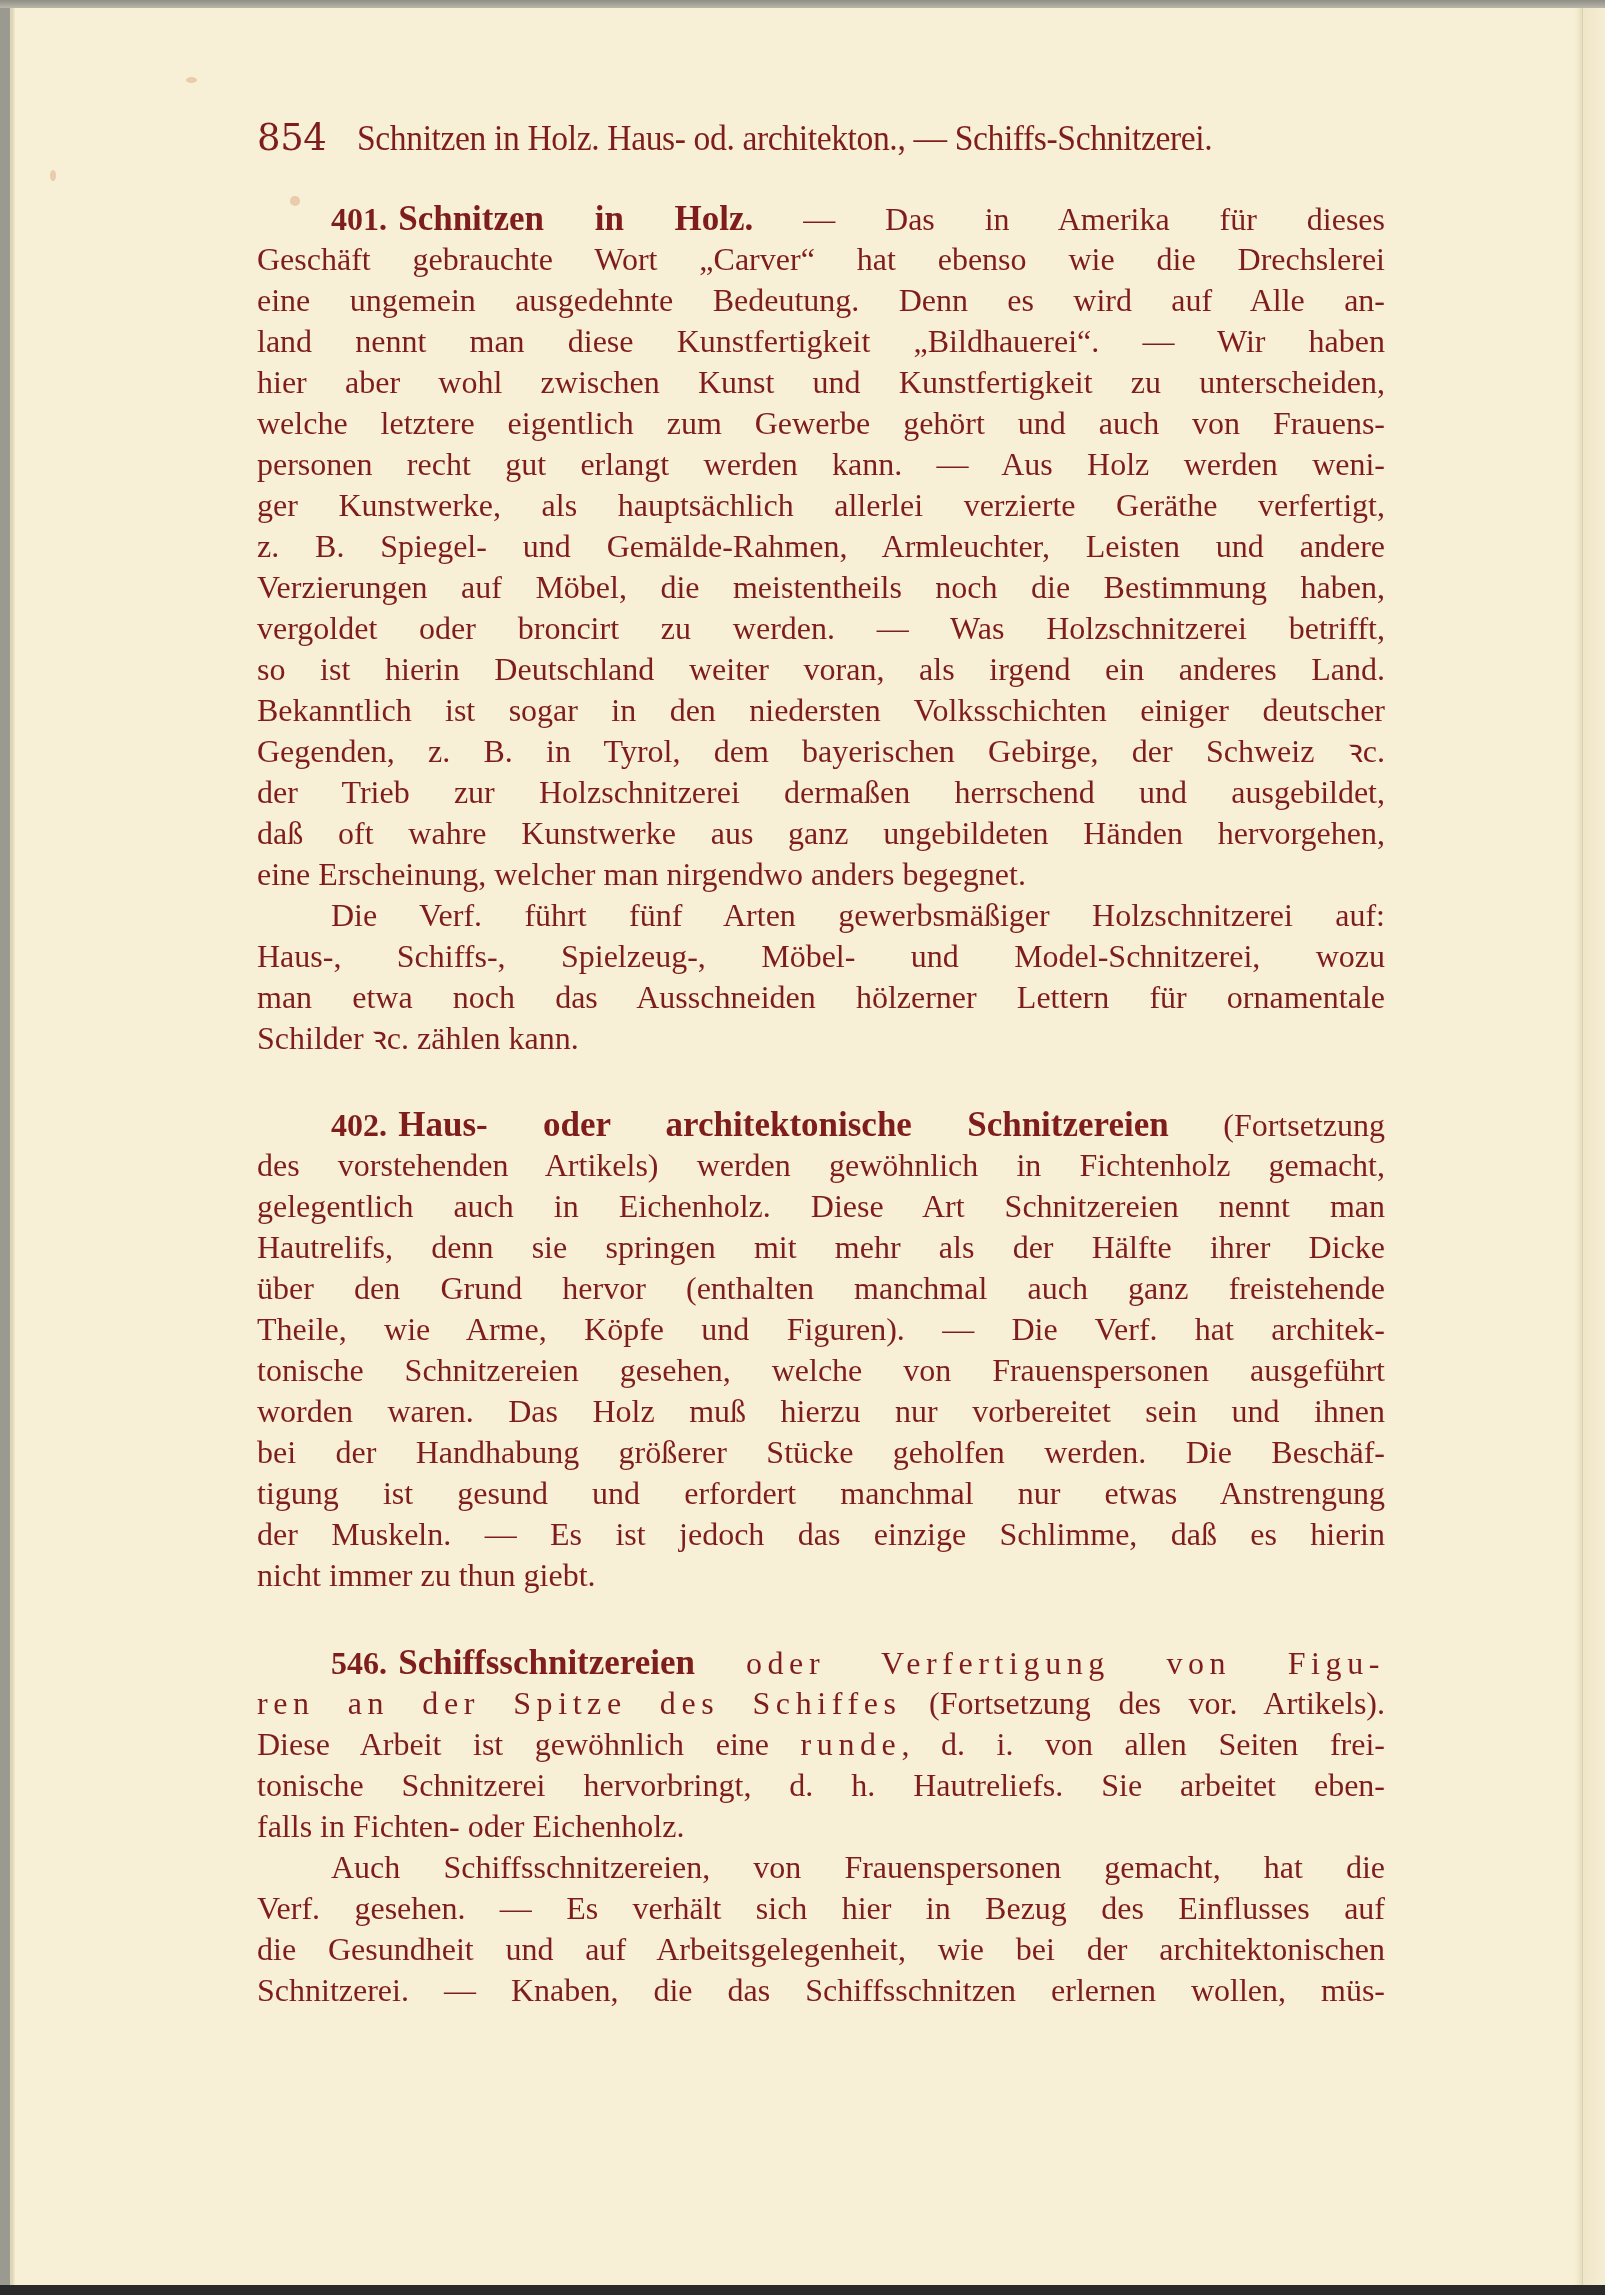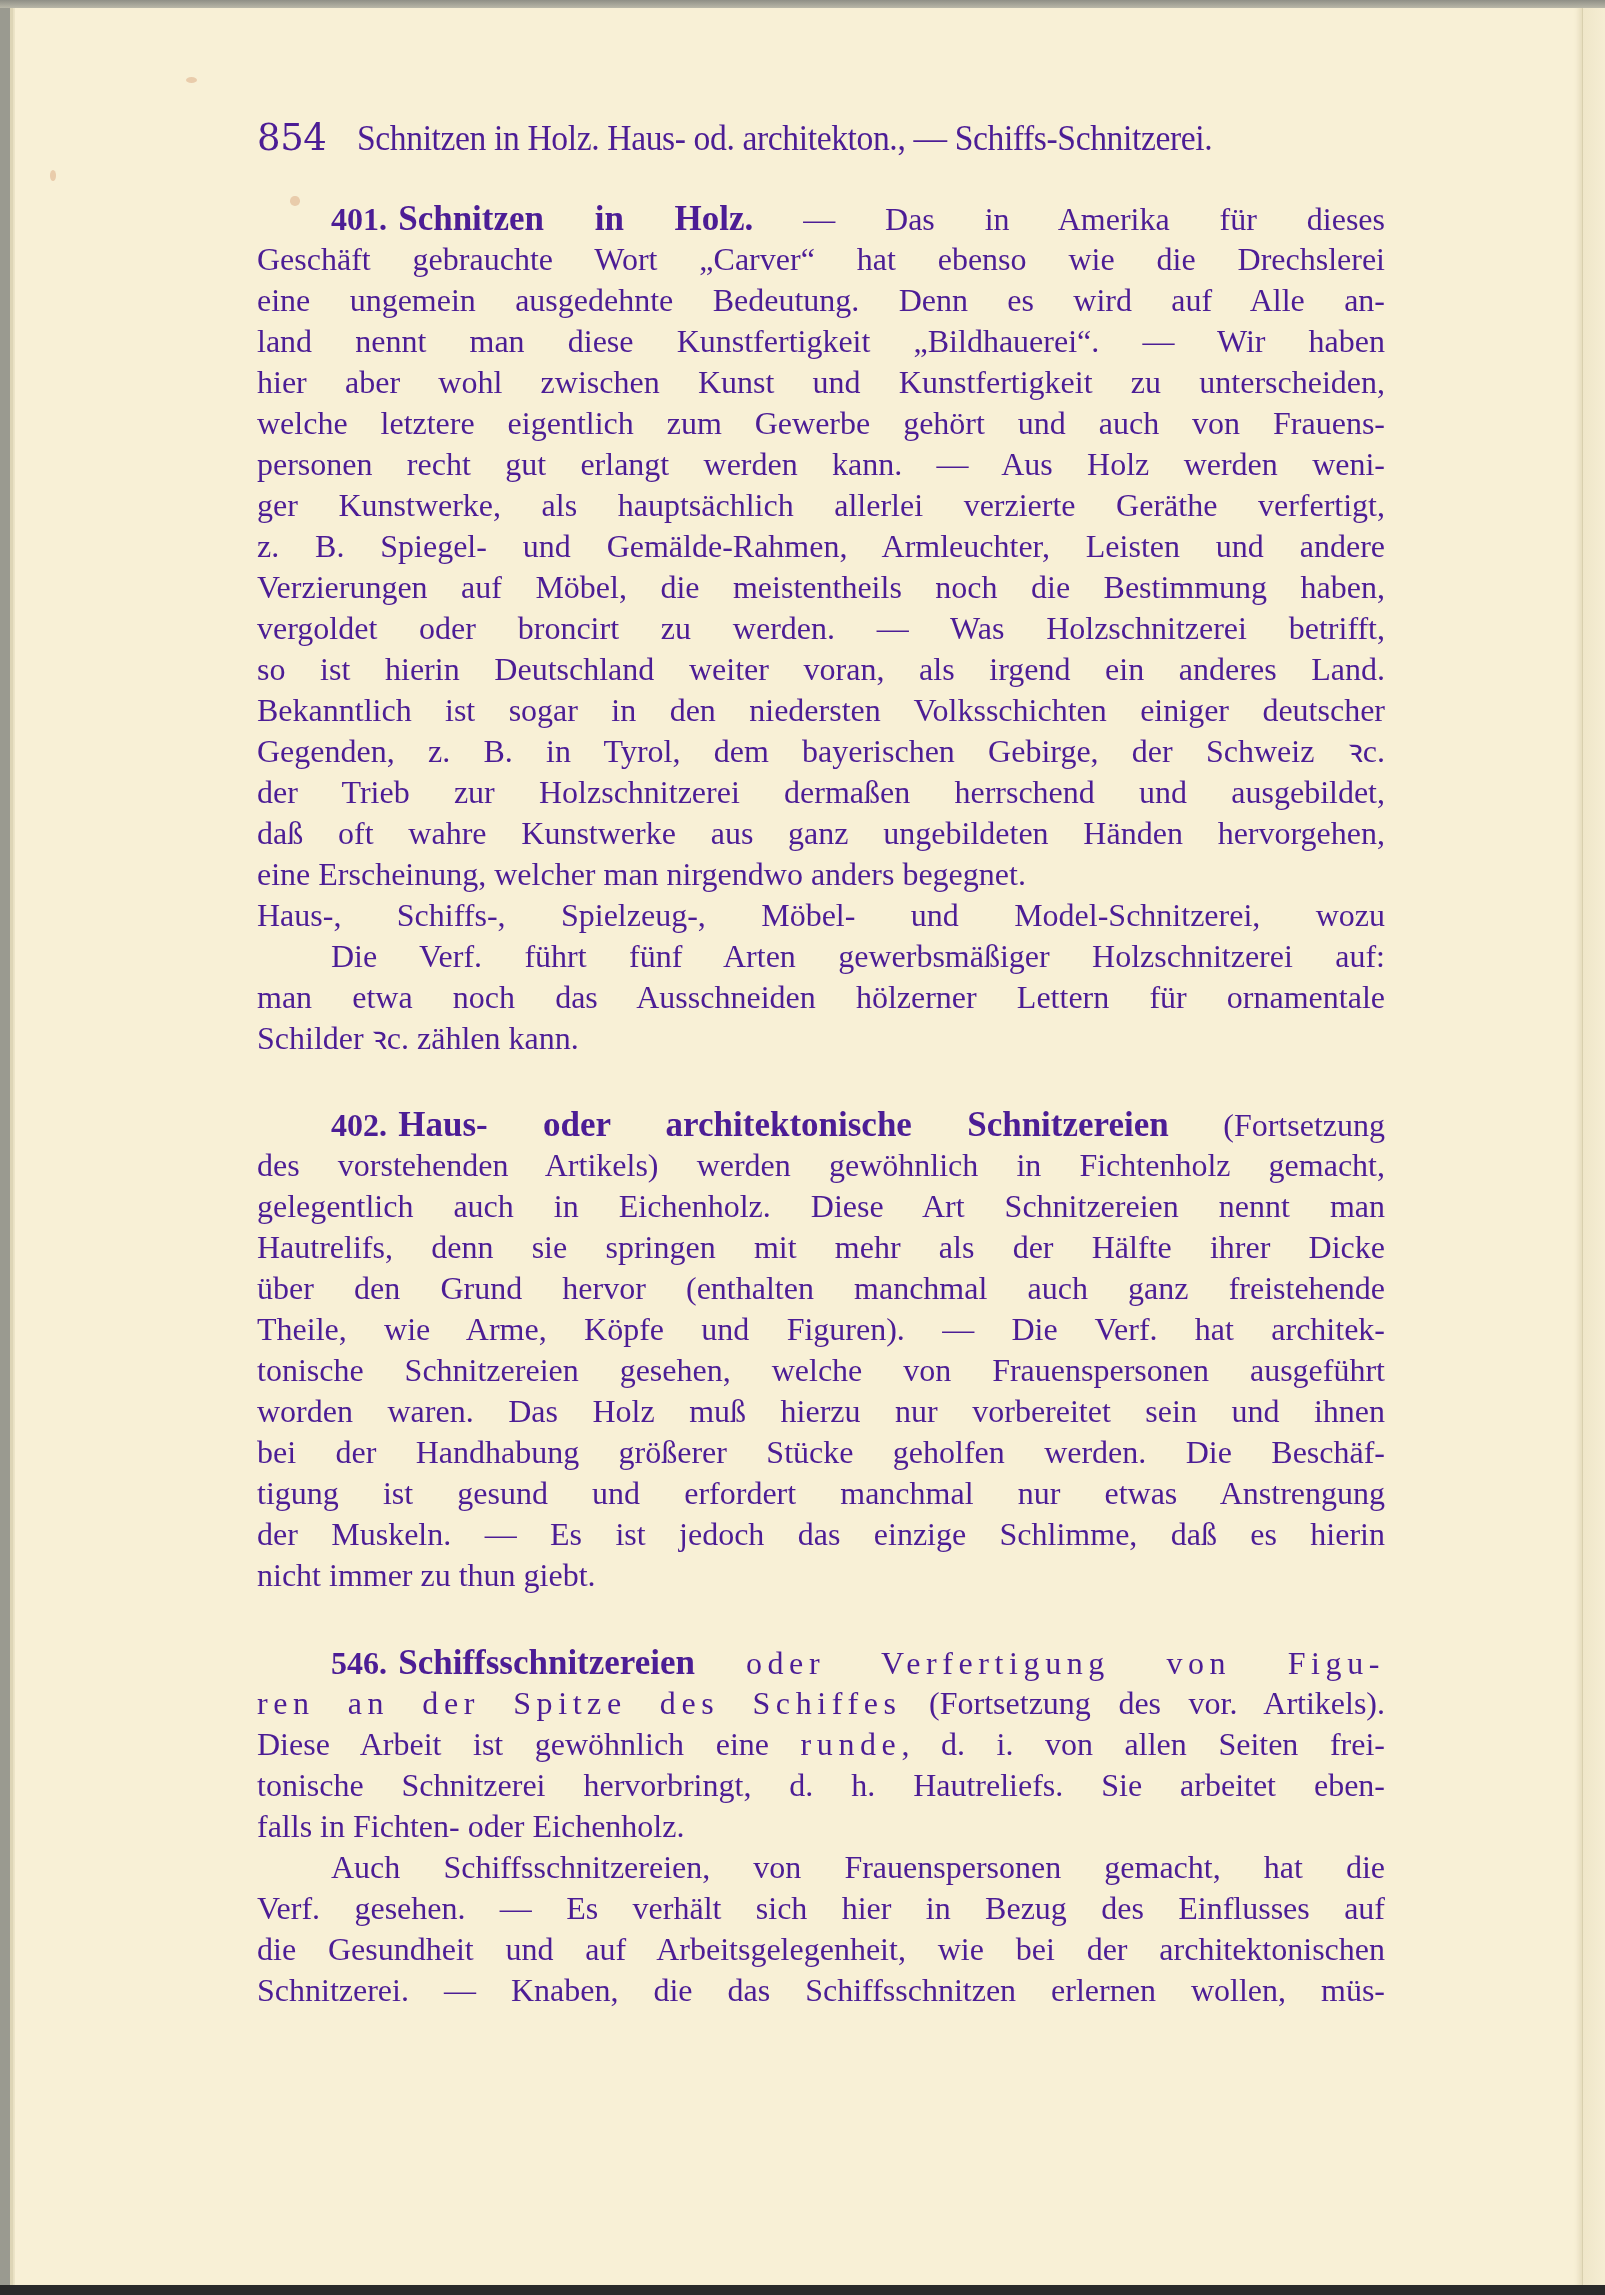--- a/index.html
+++ b/index.html
@@ -44,21 +44,21 @@
       position: absolute;
       left: 0; top: 2285px;
       width: 1606px; height: 10.4px;
       background: #2a2a2a;
     }
     .text-block {
       position: absolute;
       left: 257px;
       top: 112px;
       width: 1128px;
-      color: #4c1d95;
+      color: #7f1d1d;
     }
     .running-head {
       display: flex;
       align-items: baseline;
       font-size: 35px;
       line-height: 51px;
       height: 51px;
       white-space: nowrap;
       letter-spacing: -0.4px;
     }
@@ -145,22 +145,22 @@
     <span class="line">ger Kunstwerke, als hauptsächlich allerlei verzierte Geräthe verfertigt,</span>
     <span class="line">z. B. Spiegel- und Gemälde-Rahmen, Armleuchter, Leisten und andere</span>
     <span class="line">Verzierungen auf Möbel, die meistentheils noch die Bestimmung haben,</span>
     <span class="line">vergoldet oder broncirt zu werden. — Was Holzschnitzerei betrifft,</span>
     <span class="line">so ist hierin Deutschland weiter voran, als irgend ein anderes Land.</span>
     <span class="line">Bekanntlich ist sogar in den niedersten Volksschichten einiger deutscher</span>
     <span class="line">Gegenden, z. B. in Tyrol, dem bayerischen Gebirge, der Schweiz ꝛc.</span>
     <span class="line">der Trieb zur Holzschnitzerei dermaßen herrschend und ausgebildet,</span>
     <span class="line">daß oft wahre Kunstwerke aus ganz ungebildeten Händen hervorgehen,</span>
     <span class="line last">eine Erscheinung, welcher man nirgendwo anders begegnet.</span>
+    <span class="line indent">Die Verf. führt fünf Arten gewerbsmäßiger Holzschnitzerei auf:</span>
     <span class="line">Haus-, Schiffs-, Spielzeug-, Möbel- und Model-Schnitzerei, wozu</span>
-    <span class="line indent">Die Verf. führt fünf Arten gewerbsmäßiger Holzschnitzerei auf:</span>
     <span class="line">man etwa noch das Ausschneiden hölzerner Lettern für ornamentale</span>
     <span class="line last">Schilder ꝛc. zählen kann.</span>
   </div>
 
   <div class="gap-402"></div>
 
   <div class="article">
     <span class="line indent"><span class="num">402.</span><span class="heading">Haus- oder architektonische Schnitzereien</span> <span>(Fortsetzung</span></span>
     <span class="line">des vorstehenden Artikels) werden gewöhnlich in Fichtenholz gemacht,</span>
     <span class="line">gelegentlich auch in Eichenholz. Diese Art Schnitzereien nennt man</span>

